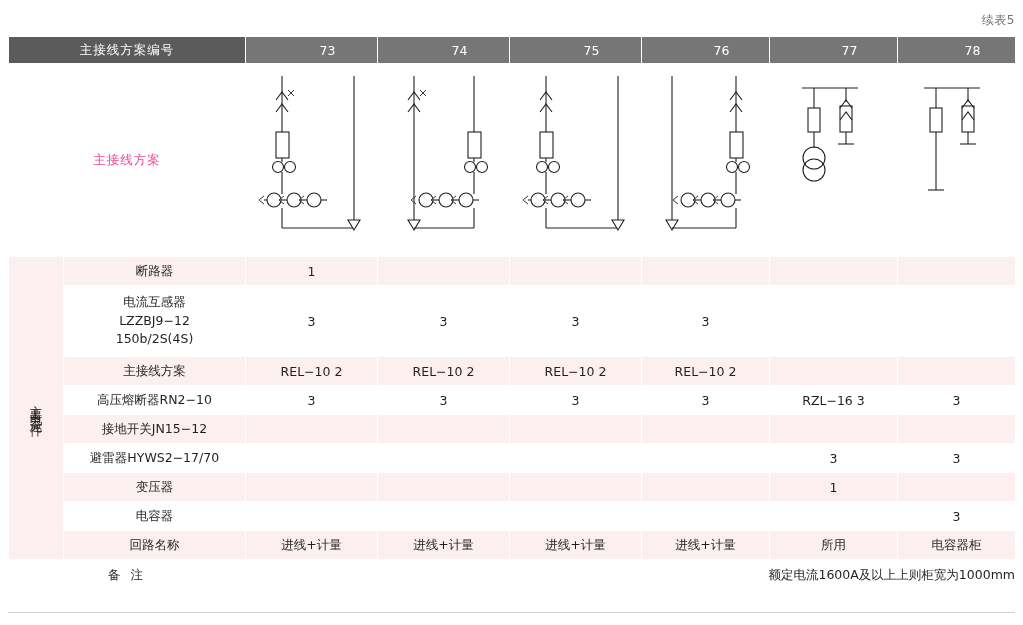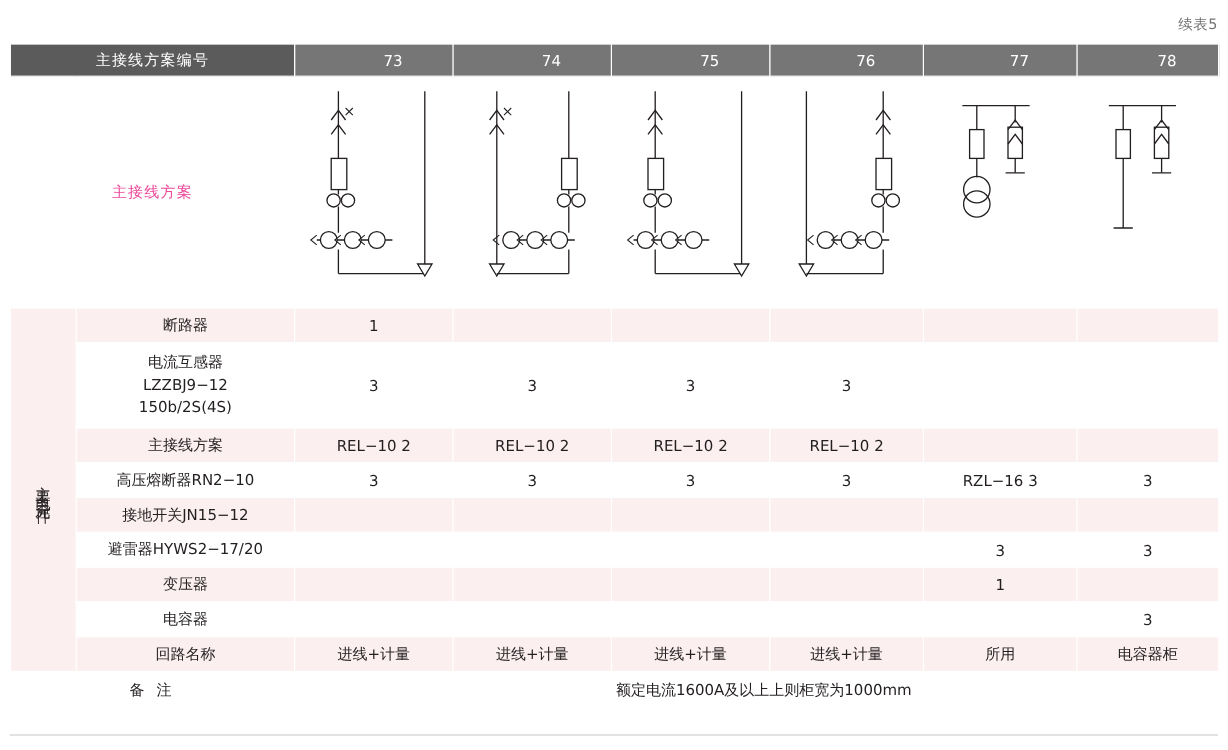--- a/index.html
+++ b/index.html
@@ -79,21 +79,21 @@
     text-orientation: upright;
     letter-spacing: 4px;
     font-size: 12.5px;
     line-height: 1.1;
     display: inline-block;
   }
   .r-h28 td { height: 28px; }
   .r-h70 td { height: 70px; }
   .note td { height: 30px; background: #ffffff; }
   .note .notelabel { letter-spacing: 3px; }
-  .note .notetext { text-align: center; padding-left: 12px; }
+  .note .notetext { text-align: right; padding-left: 12px; }
   .bottom-rule {
     position: absolute;
     left: 8px;
     top: 612px;
     width: 1007px;
     border-top: 1px solid #cfcfcf;
   }
   svg { display: block; margin: 0 auto; }
 </style>
 </head>
@@ -347,21 +347,21 @@
       <td class="cellfill-light rowlabel">接地开关JN15−12</td>
       <td class="cellfill-light"></td>
       <td class="cellfill-light"></td>
       <td class="cellfill-light"></td>
       <td class="cellfill-light"></td>
       <td class="cellfill-light"></td>
       <td class="cellfill-light"></td>
     </tr>
 
     <tr class="r-h28">
-      <td class="cellfill-white rowlabel">避雷器HYWS2−17/20</td>
+      <td class="cellfill-white rowlabel">避雷器HYWS2−17/70</td>
       <td class="cellfill-white"></td>
       <td class="cellfill-white"></td>
       <td class="cellfill-white"></td>
       <td class="cellfill-white"></td>
       <td class="cellfill-white">3</td>
       <td class="cellfill-white">3</td>
     </tr>
 
     <tr class="r-h28">
       <td class="cellfill-light rowlabel">变压器</td>

